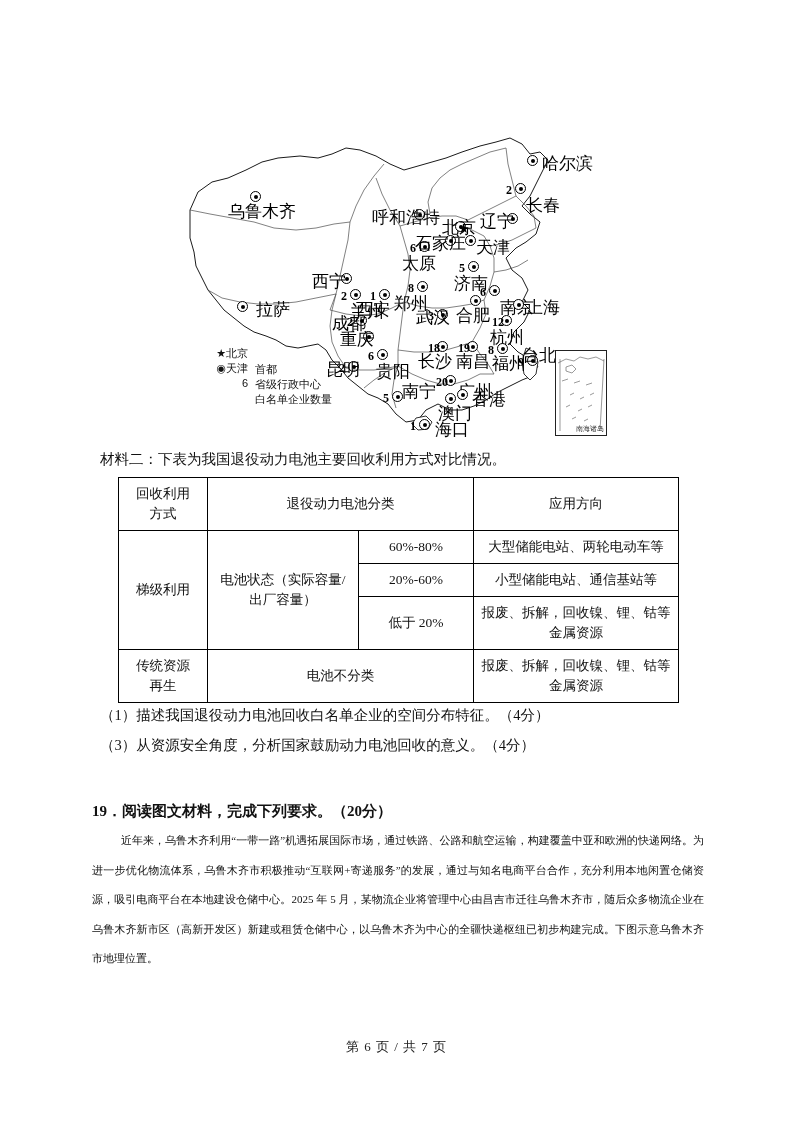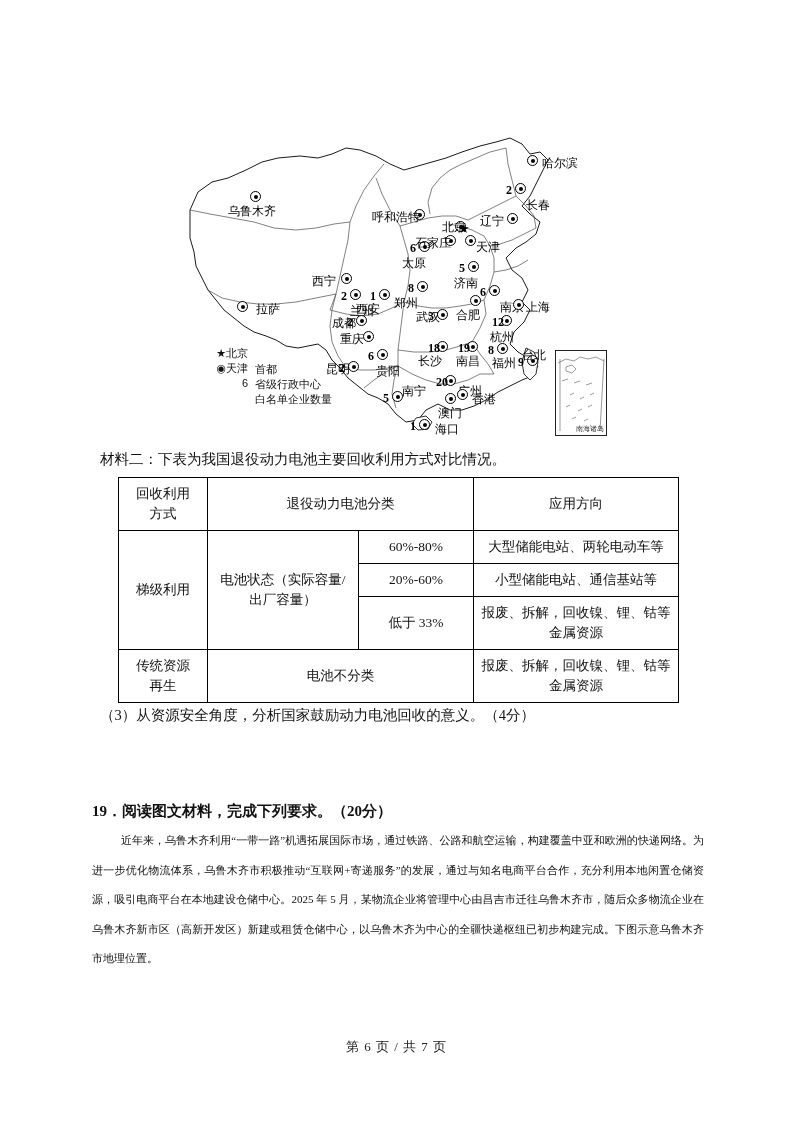--- a/index.html
+++ b/index.html
@@ -22,21 +22,21 @@
     left: 150px;
     top: 118px;
     width: 500px;
     height: 330px;
   }
   #map-svg { display: block; width: 500px; height: 330px; }
 
   .map-label {
     position: absolute;
     font-family: "Liberation Sans", "DejaVu Sans", sans-serif;
-    font-size: 12px;
+    font-size: 17px;
     line-height: 11px;
     color: #000;
     white-space: nowrap;
   }
   .map-num {
     position: absolute;
     font-family: "Liberation Serif", "DejaVu Serif", serif;
     font-size: 12px;
     font-weight: 700;
     line-height: 12px;
@@ -381,21 +381,21 @@
         <div>出厂容量）</div>
       </td>
       <td>60%-80%</td>
       <td>大型储能电站、两轮电动车等</td>
     </tr>
     <tr>
       <td>20%-60%</td>
       <td>小型储能电站、通信基站等</td>
     </tr>
     <tr>
-      <td>低于 33%</td>
+      <td>低于 20%</td>
       <td>
         <div>报废、拆解，回收镍、锂、钴等</div>
         <div>金属资源</div>
       </td>
     </tr>
 
     <tr>
       <td>
         <div>传统资源</div>
         <div>再生</div>
@@ -403,19 +403,20 @@
       <td colspan="2">电池不分类</td>
       <td>
         <div>报废、拆解，回收镍、锂、钴等</div>
         <div>金属资源</div>
       </td>
     </tr>
   </tbody>
 </table>
 
 <div id="q-list">
+  <div class="q">（1）描述我国退役动力电池回收白名单企业的空间分布特征。（4分）</div>
   <div class="q">（3）从资源安全角度，分析国家鼓励动力电池回收的意义。（4分）</div>
 </div>
 
 <div id="q19-head">19．阅读图文材料，完成下列要求。（20分）</div>
 <div id="q19-body">近年来，乌鲁木齐利用“一带一路”机遇拓展国际市场，通过铁路、公路和航空运输，构建覆盖中亚和欧洲的快递网络。为进一步优化物流体系，乌鲁木齐市积极推动“互联网+寄递服务”的发展，通过与知名电商平台合作，充分利用本地闲置仓储资源，吸引电商平台在本地建设仓储中心。2025 年 5 月，某物流企业将管理中心由昌吉市迁往乌鲁木齐市，随后众多物流企业在乌鲁木齐新市区（高新开发区）新建或租赁仓储中心，以乌鲁木齐为中心的全疆快递枢纽已初步构建完成。下图示意乌鲁木齐市地理位置。</div>
 
 <div id="page-footer">第 6 页 / 共 7 页</div>
 
 </body></html>

